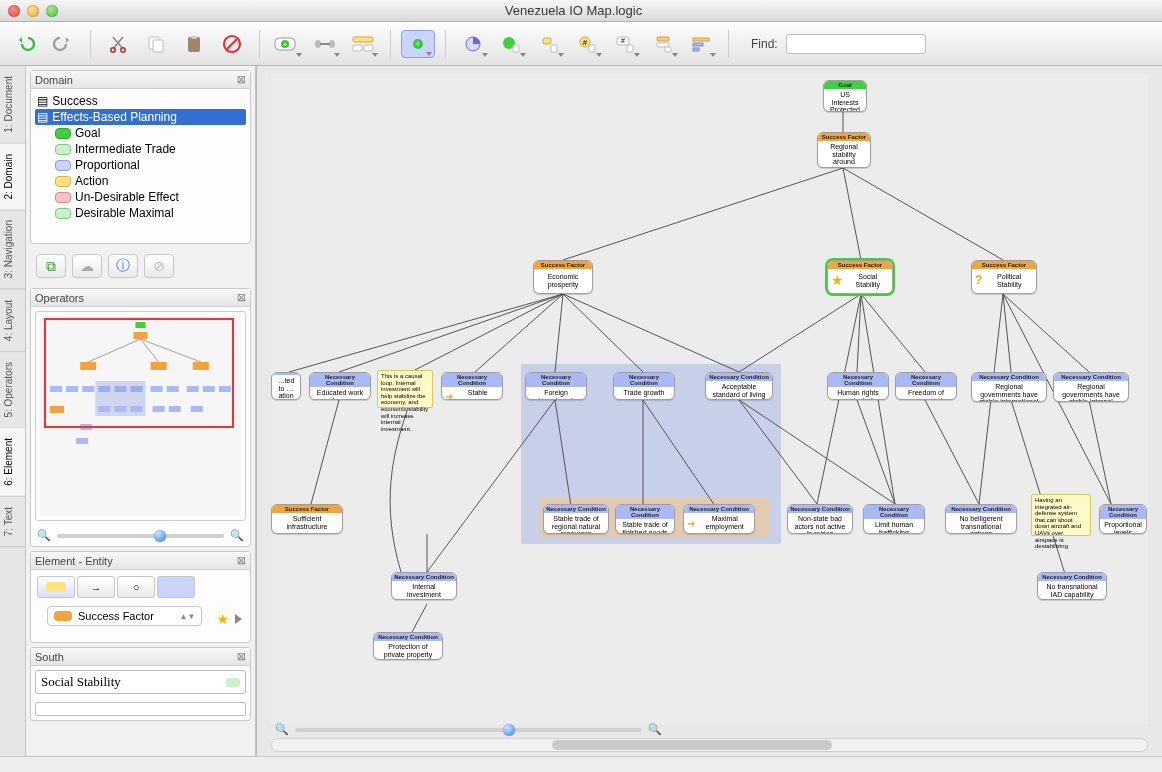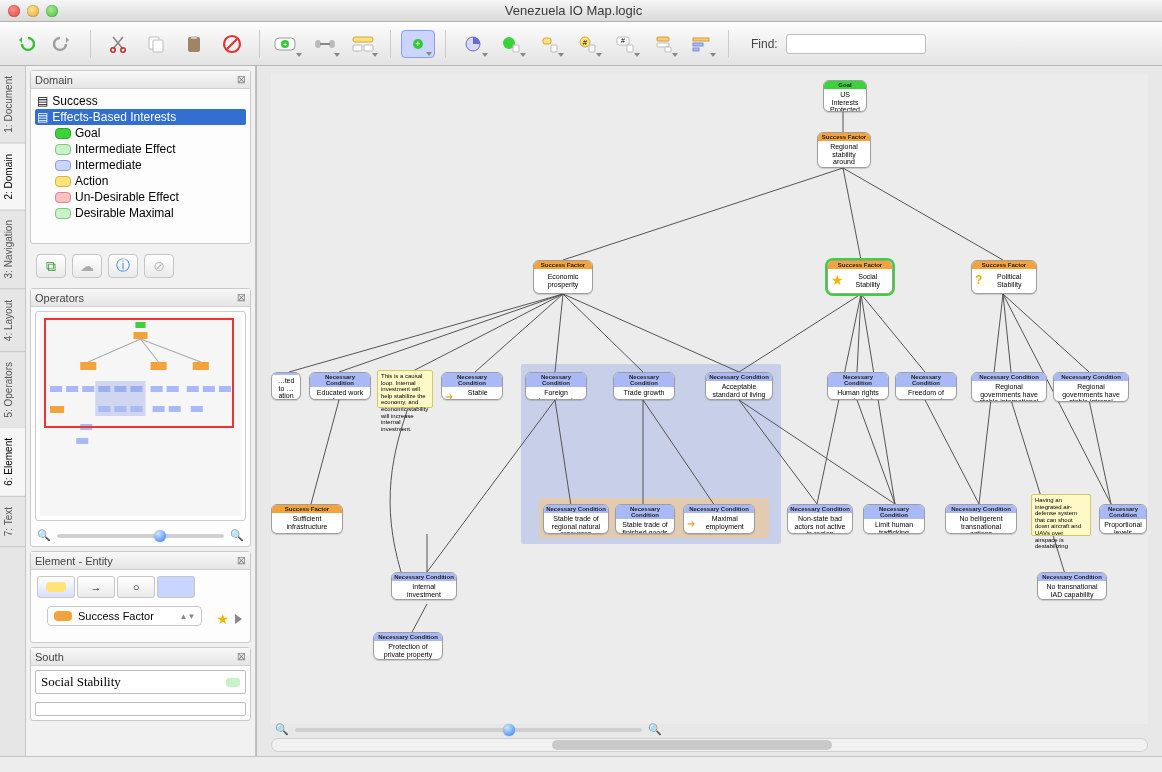--- a/index.html
+++ b/index.html
@@ -353,32 +353,32 @@
 
 <div class="leftcol">
 
   <div class="panel" style="height:174px;">
     <div class="phead">
       <span>Domain</span>
       <span class="closex">⊠</span>
     </div>
     <div class="tree">
       <div class="trow">▤ <span>Success</span></div>
-      <div class="trow sel">▤ <span>Effects-Based Interests</span></div>
+      <div class="trow sel">▤ <span>Effects-Based Planning</span></div>
       <div class="trow indent">
           <span class="ico green"></span>
           <span>Goal</span>
         </div>
       <div class="trow indent">
           <span class="ico lgreen"></span>
-          <span>Intermediate Effect</span>
+          <span>Intermediate Trade</span>
         </div>
       <div class="trow indent">
           <span class="ico blue"></span>
-          <span>Intermediate</span>
+          <span>Proportional</span>
         </div>
       <div class="trow indent">
           <span class="ico yellow"></span>
           <span>Action</span>
         </div>
       <div class="trow indent">
           <span class="ico red"></span>
           <span>Un-Desirable Effect</span>
         </div>
       <div class="trow indent">

